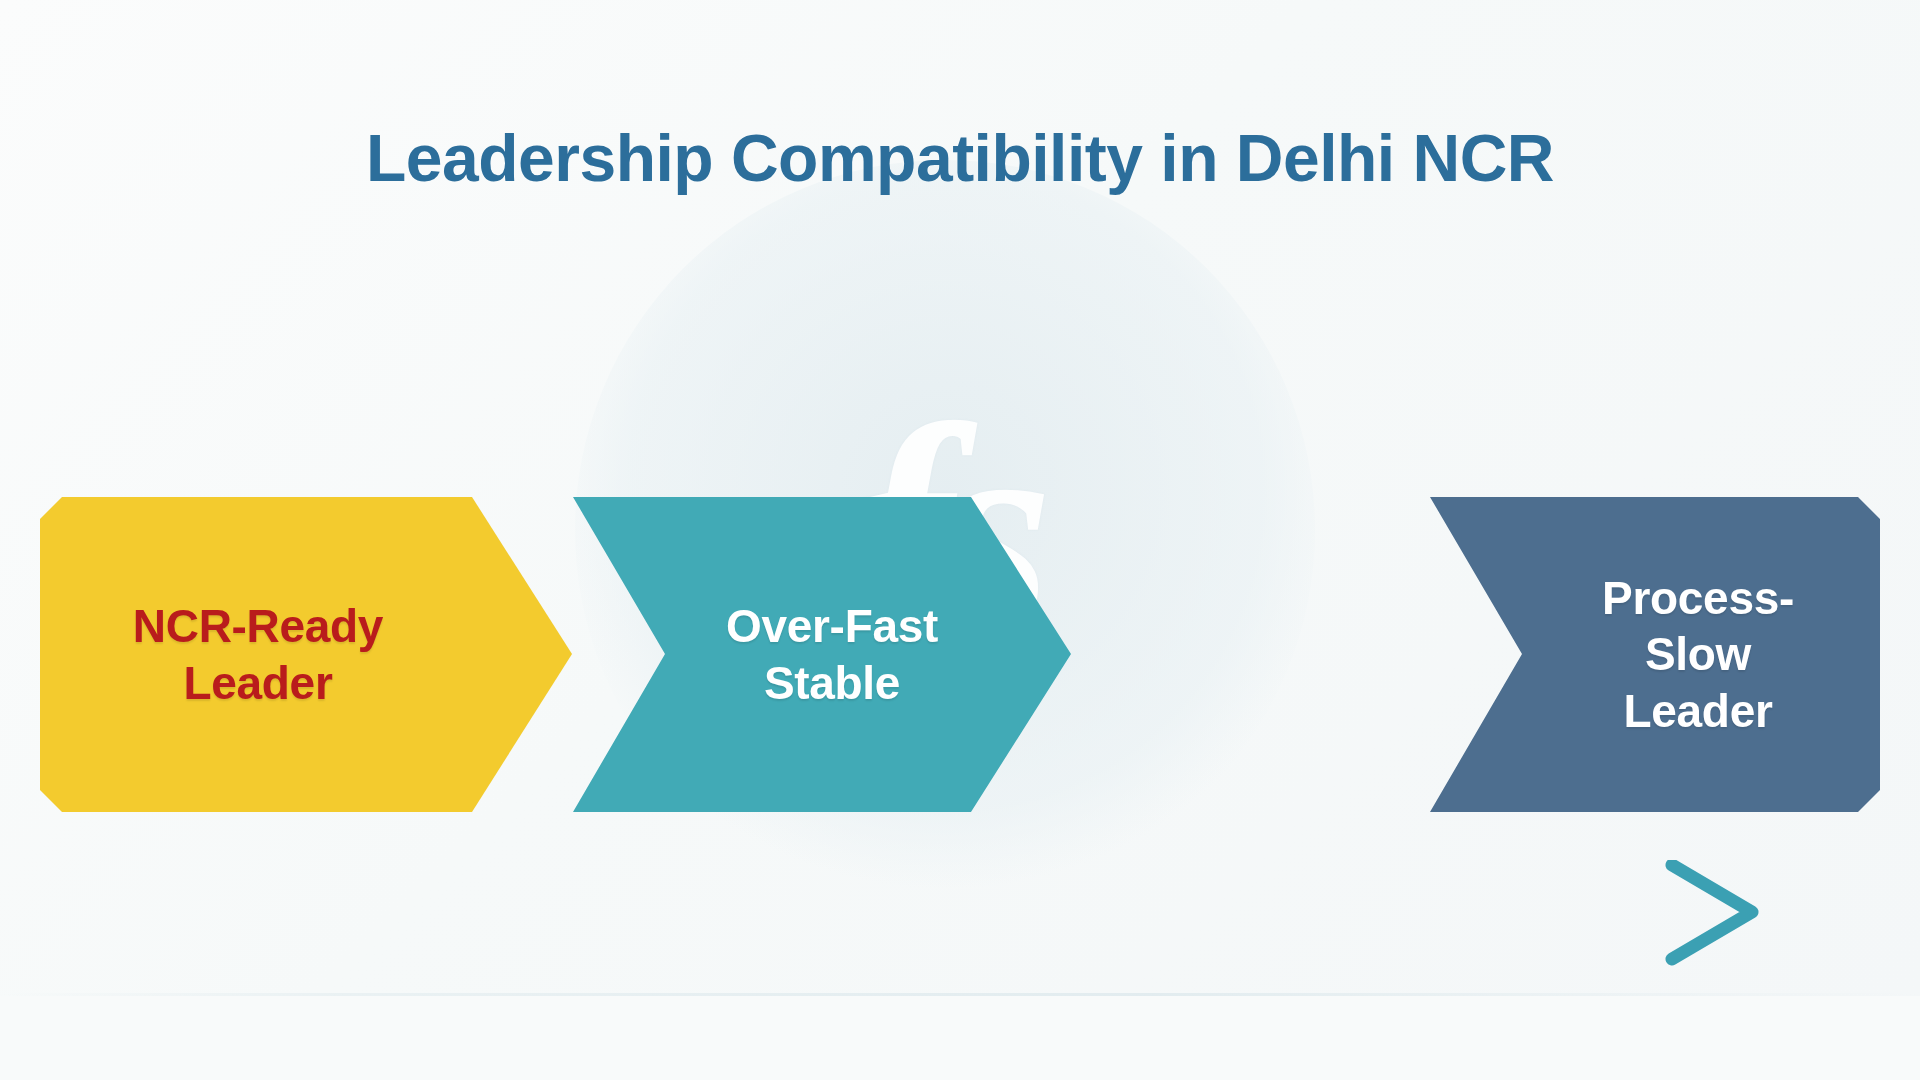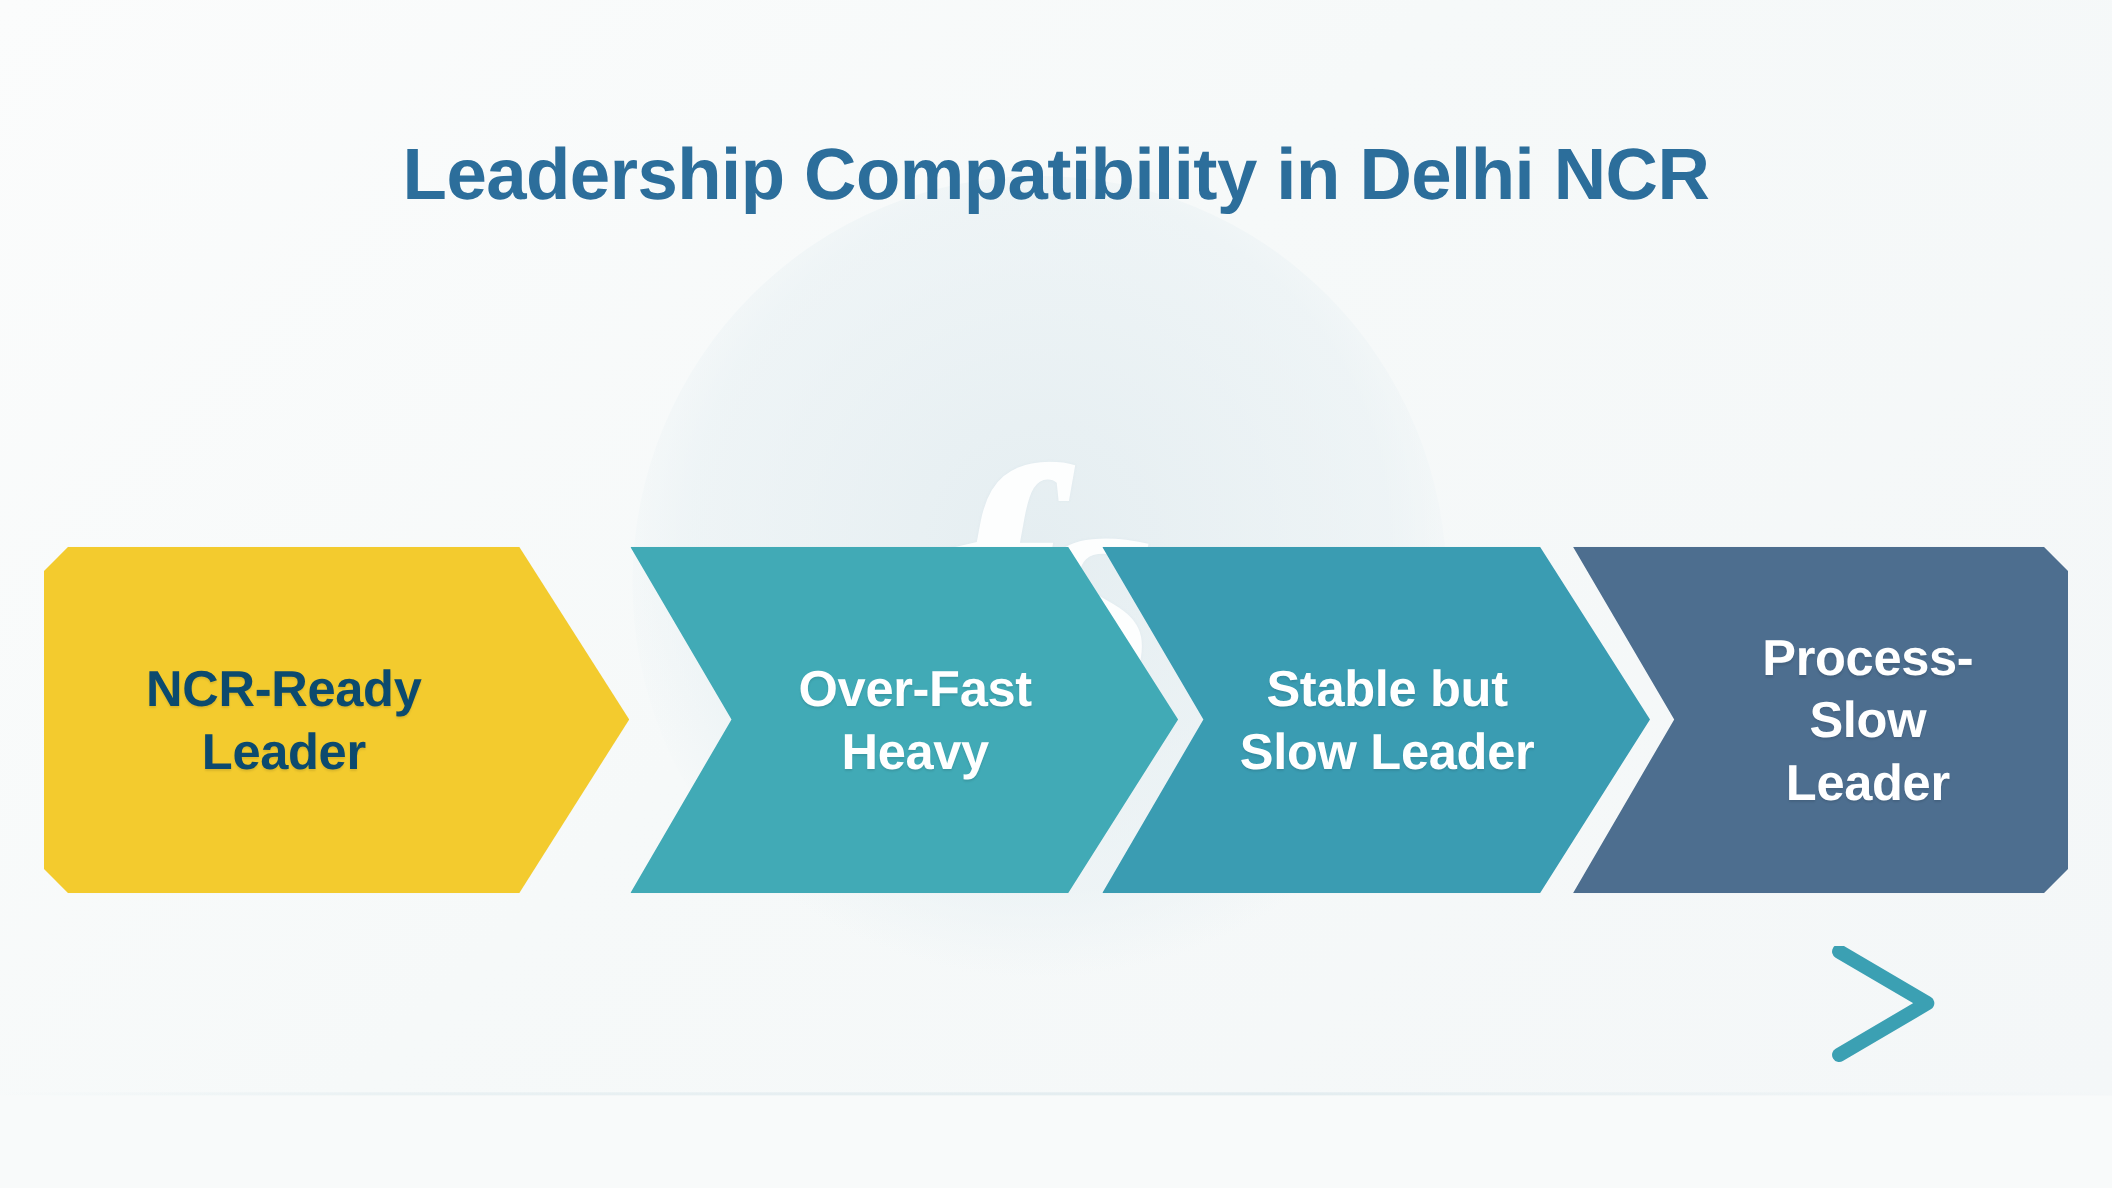--- a/index.html
+++ b/index.html
@@ -88,21 +88,21 @@
     position: relative;
     z-index: 2;
     text-align: center;
     font-size: 46px;
     font-weight: bold;
     line-height: 1.22;
     letter-spacing: -0.3px;
     white-space: pre-line;
     text-shadow: 0 2px 2px rgba(0,0,0,0.10);
   }
-  .chev.dark-text .label { color: #0c4a6e; }
+  .chev.dark-text .label { color: #b91c1c; }
   .chev.light-text .label { color: #ffffff; }
 
   
   #chev-1 {
     left: 40px;
     width: 532px;
     background: #f3cb2e;
     clip-path: polygon(0 22px, 22px 0, 432px 0, 532px 157px, 432px 315px, 22px 315px, 0 293px);
     padding-right: 96px;
   }
@@ -166,27 +166,23 @@
 
   <div id="chevrons">
 
     <div class="chev dark-text" id="chev-1">
       <span class="label">NCR-Ready
 Leader</span>
     </div>
 
     <div class="chev light-text" id="chev-2">
       <span class="label">Over-Fast
-Heavy</span>
+Stable</span>
     </div>
 
-    <div class="chev light-text" id="chev-3">
-      <span class="label">Stable but
-Slow Leader</span>
-    </div>
 
     <div class="chev light-text" id="chev-4">
       <span class="label">Process-
 Slow
 Leader</span>
     </div>
 
   </div>
 
   <div id="flow-arrow">

